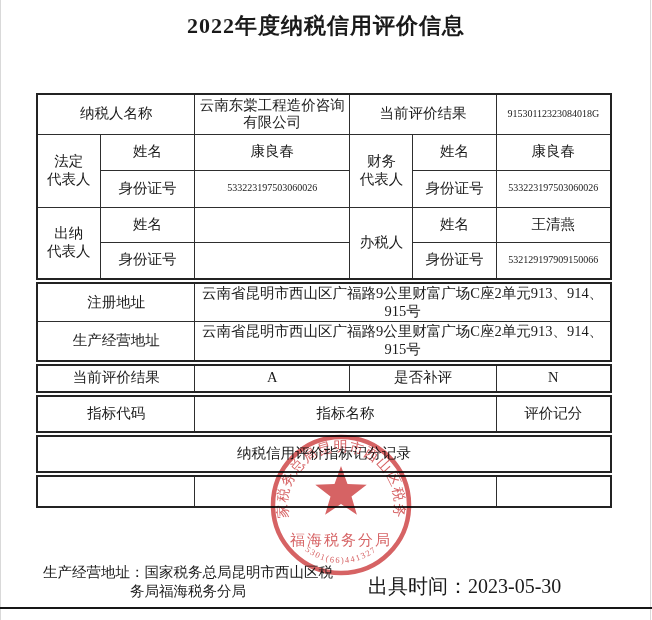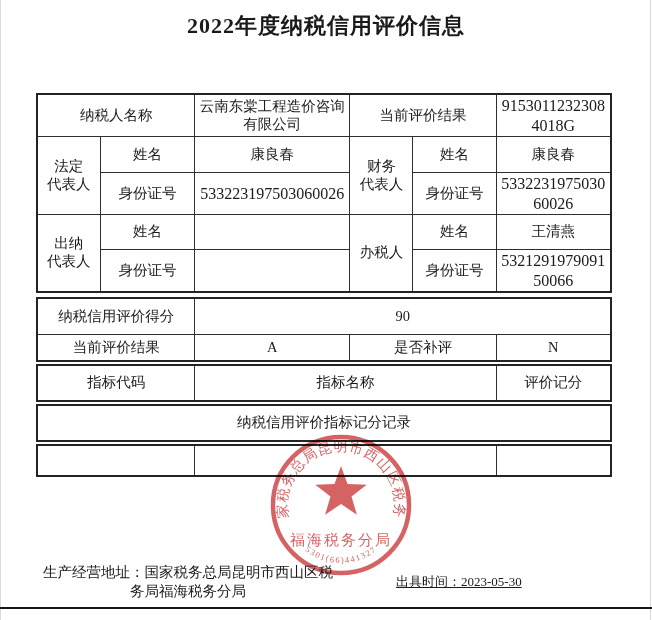--- a/index.html
+++ b/index.html
@@ -24,34 +24,34 @@
     margin-top:8px;
   }
   .sec + .sec { margin-top:2px; }
   td {
     border:1.5px solid #2e2e2e;
     text-align:center; vertical-align:middle;
     font-size:14.5px; line-height:1.22;
     padding:1px 4px; word-break:break-all;
   }
   td.pre { white-space:pre-line; }
-  td.num { font-size:16px; }
+  td.num { font-size:10px; }
 
   .seal {
     position:absolute; left:241px; top:405px; width:200px; height:200px;
     mix-blend-mode:multiply; opacity:.85; pointer-events:none;
   }
   .seal text { fill:var(--seal-color,#cf4749); }
 
   .footer-left {
     position:absolute; left:38px; top:563px; width:300px;
     text-align:center; font-size:14.5px; line-height:1.3;
   }
   .footer-right {
-    position:absolute; left:396px; top:573px; font-size:13px;text-decoration:underline;
+    position:absolute; left:368px; top:573px; font-size:20px;
   }
 </style>
 </head>
 <body>
 
 <div class="edge-left"></div>
 <div class="edge-right"></div>
 
 <div class="title">2022年度纳税信用评价信息</div>
 
@@ -110,37 +110,41 @@
   <table class="sec">
     <colgroup>
       <col style="width:11%">
         <col style="width:16.5%">
         <col style="width:27%">
       <col style="width:11%">
         <col style="width:14.5%">
         <col style="width:20%">
     </colgroup>
     <tbody>
-  </tbody>
-    </table>
-
-  <table class="sec">
-    <colgroup>
-      <col style="width:11%">
-        <col style="width:16.5%">
-        <col style="width:27%">
-      <col style="width:11%">
-        <col style="width:14.5%">
-        <col style="width:20%">
-    </colgroup>
-    <tbody>
+        <tr style="height:36px">
+      <td colspan="2">注册地址</td>
+      <td colspan="4">云南省昆明市西山区广福路9公里财富广场C座2单元913、914、915号</td>
+    </tr>
     <tr style="height:36px">
-      <td colspan="2">纳税信用评价得分</td>
-      <td colspan="4">90</td>
-    </tr>
+      <td colspan="2">生产经营地址</td>
+      <td colspan="4">云南省昆明市西山区广福路9公里财富广场C座2单元913、914、915号</td>
+    </tr>
+  </tbody>
+    </table>
+
+  <table class="sec">
+    <colgroup>
+      <col style="width:11%">
+        <col style="width:16.5%">
+        <col style="width:27%">
+      <col style="width:11%">
+        <col style="width:14.5%">
+        <col style="width:20%">
+    </colgroup>
+    <tbody>
     <tr style="height:27px">
       <td colspan="2">当前评价结果</td>
       <td>A</td>
       <td colspan="2">是否补评</td>
       <td>N</td>
     </tr>
   </tbody>
     </table>
 
   <table class="sec">

